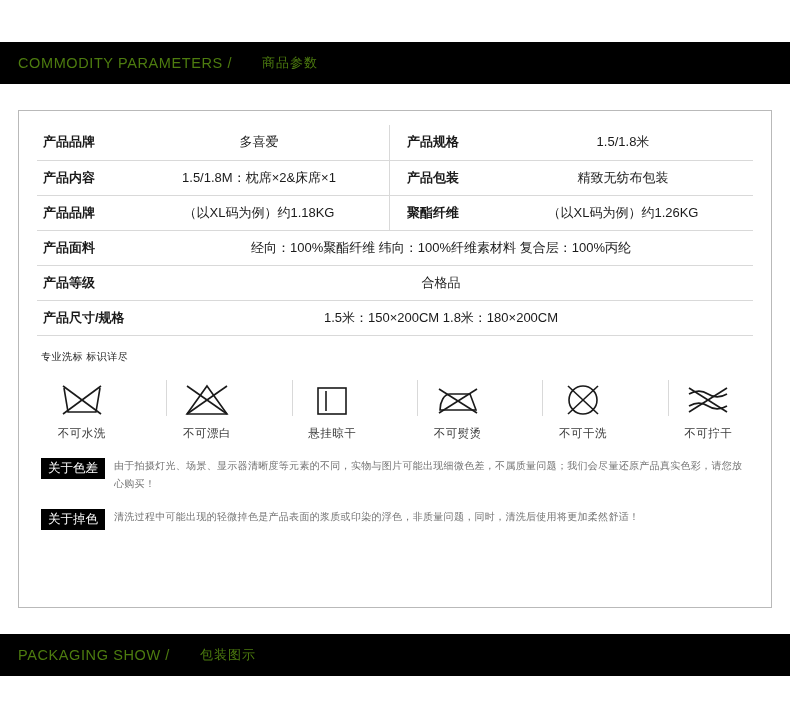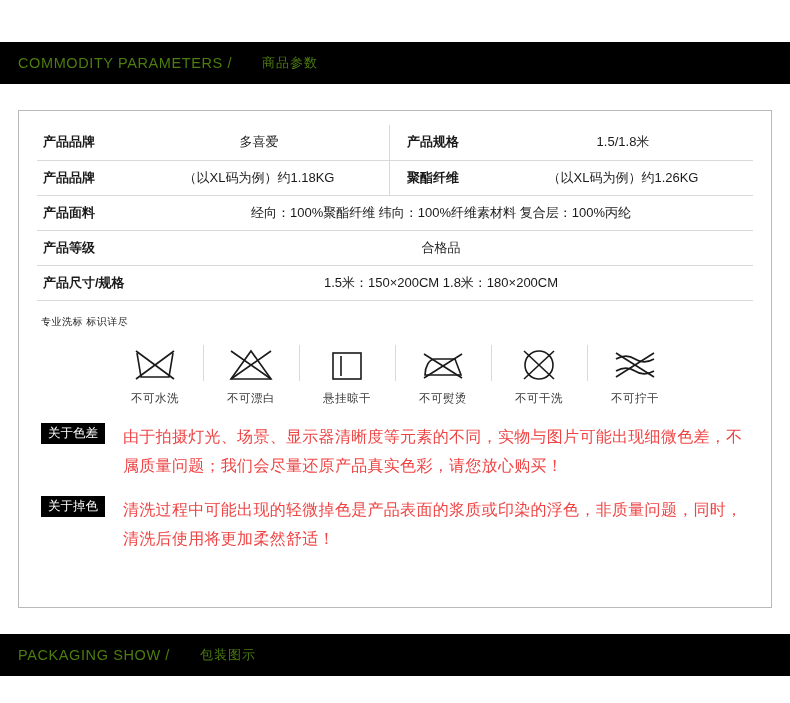--- a/index.html
+++ b/index.html
@@ -90,20 +90,21 @@
     font-size: 10px;
     margin: 14px 0 0 22px;
     letter-spacing: 0.5px;
   }
   .wash-row {
     display: flex;
     justify-content: center;
     align-items: flex-start;
     margin-top: 14px;
     padding: 0 22px;
+    gap: 44px;
   }
   .wash-item {
     width: 96px;
     text-align: center;
     position: relative;
   }
   .wash-item + .wash-item::before {
     content: "";
     position: absolute;
     left: 0;
@@ -135,25 +136,25 @@
   .note-tag {
     background: #000000;
     color: #ffffff;
     font-size: 12.5px;
     padding: 4px 7px 5px 7px;
     white-space: nowrap;
     line-height: 1;
     margin-top: 1px;
   }
   .note-txt {
-    font-size: 16px;
+    font-size: 10px;
     line-height: 1.85;
-    margin-left: 18px;
+    margin-left: 9px;
     letter-spacing: 0.3px;
-    color: #ef4444;
+    color: #737373;
   }
 
   svg { display: block; }
 </style>
 </head>
 <body>
 
 <div class="bar bar-top">
   <span class="bar-en">COMMODITY PARAMETERS /</span>
   <span class="bar-cn">商品参数</span>
@@ -164,20 +165,27 @@
   <table class="spec">
     <tbody>
       <tr>
         <td class="label">产品品牌</td>
         <td class="val">多喜爱</td>
         <td class="sep"></td>
         <td class="label">产品规格</td>
         <td class="val">1.5/1.8米</td>
       </tr>
       <tr>
+        <td class="label">产品内容</td>
+        <td class="val">1.5/1.8M：枕席×2&amp;床席×1</td>
+        <td class="sep"></td>
+        <td class="label">产品包装</td>
+        <td class="val">精致无纺布包装</td>
+      </tr>
+      <tr>
         <td class="label">产品品牌</td>
         <td class="val">（以XL码为例）约1.18KG</td>
         <td class="sep"></td>
         <td class="label">聚酯纤维</td>
         <td class="val">（以XL码为例）约1.26KG</td>
       </tr>
       <tr>
         <td class="label">产品面料</td>
         <td class="val" colspan="4">经向：100%聚酯纤维 纬向：100%纤维素材料 复合层：100%丙纶</td>
       </tr>

